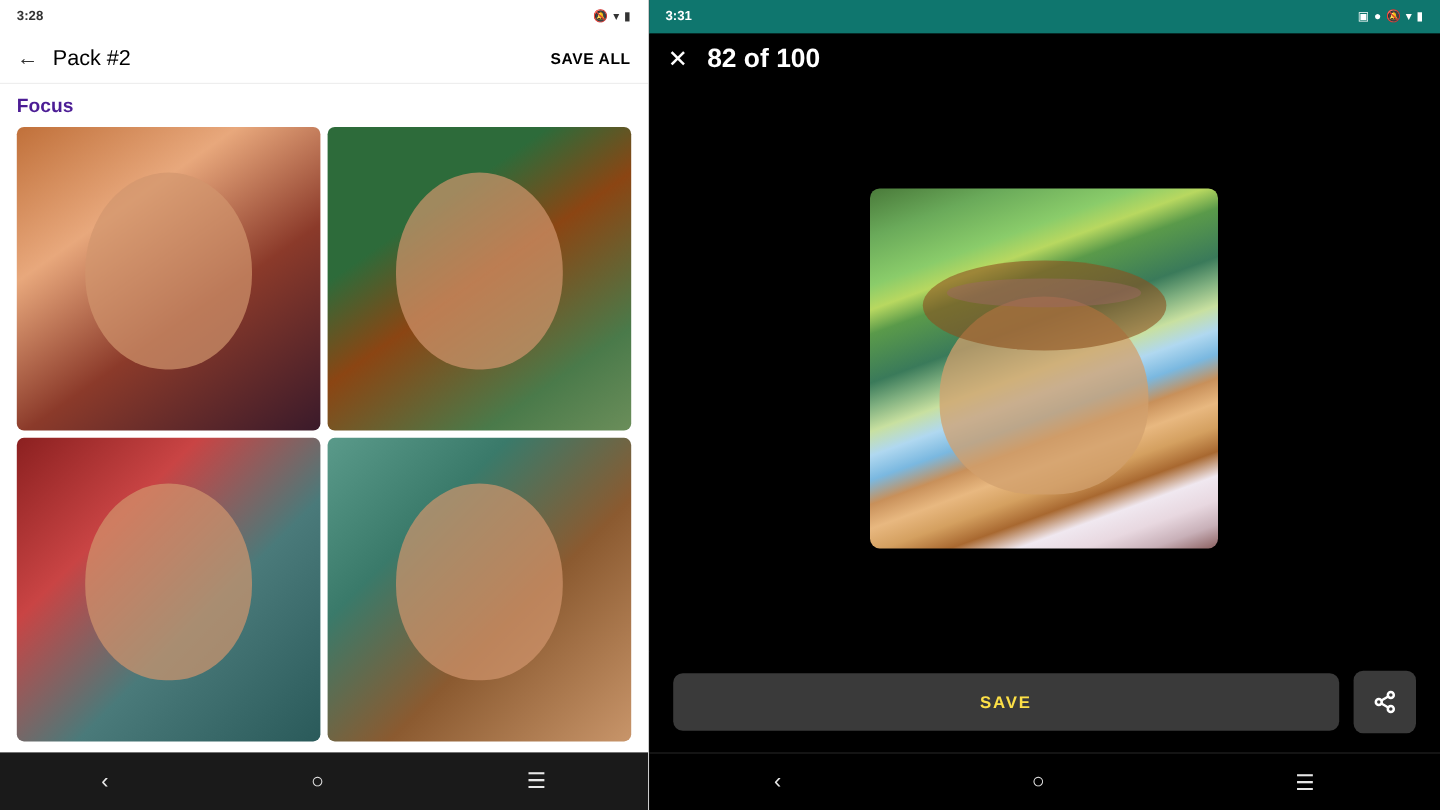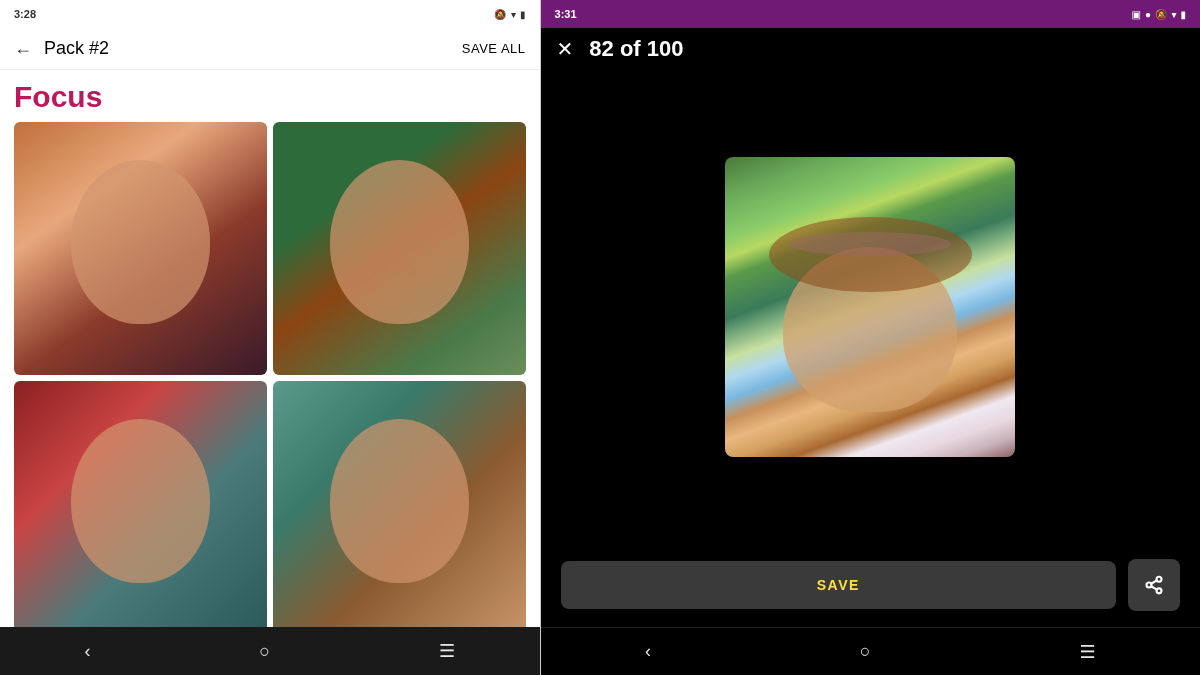--- a/index.html
+++ b/index.html
@@ -60,31 +60,31 @@
 
     .pack-title {
       font-size: 18px;
       font-weight: 400;
       flex: 1;
       color: #000;
     }
 
     .save-all-btn {
       font-size: 13px;
-      font-weight: 400;
+      font-weight: 700;
       color: #000;
       cursor: pointer;
       letter-spacing: 0.5px;
     }
 
     .section-label {
-      font-size: 30px;
+      font-size: 16px;
       font-weight: 700;
       padding: 10px 14px 8px 14px;
-      color: #be185d;
+      color: #4c1d95;
     }
 
     .grid-container {
       flex: 1;
       overflow-y: auto;
       padding: 0 14px 10px 14px;
     }
 
     .image-grid {
       display: grid;
@@ -146,21 +146,21 @@
       background: #000;
       display: flex;
       flex-direction: column;
     }
 
     .status-bar-right {
       display: flex;
       justify-content: space-between;
       align-items: center;
       padding: 6px 14px;
-      background: #701a75;
+      background: #0f766e;
       color: #fff;
       font-size: 11px;
       height: 28px;
     }
 
     .status-bar-right .time {
       font-weight: 600;
     }
 
     .viewer-nav {

